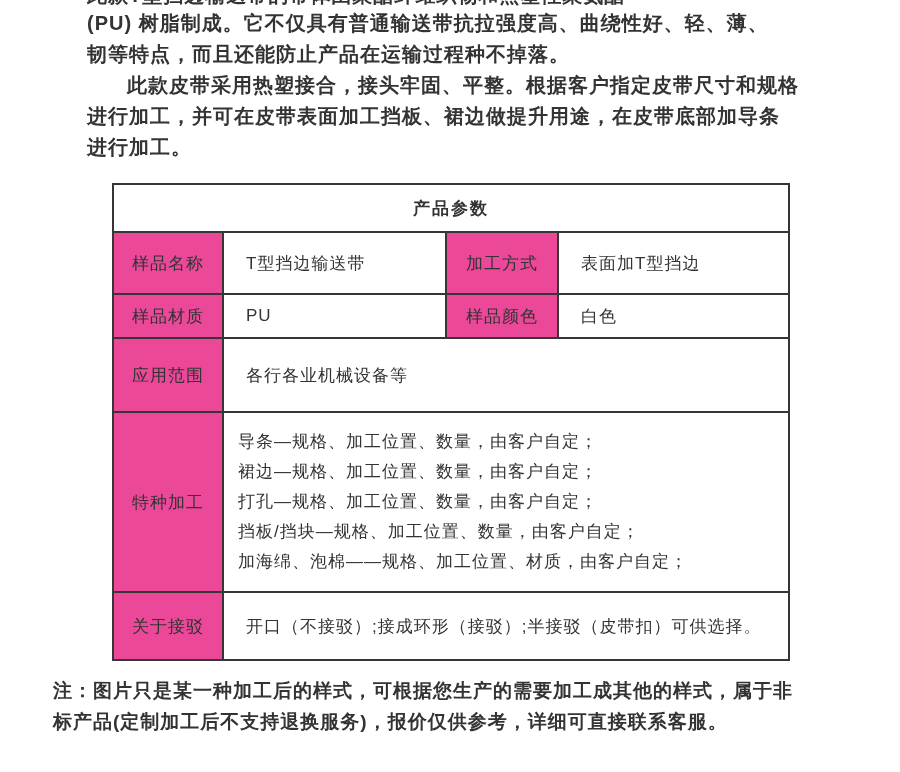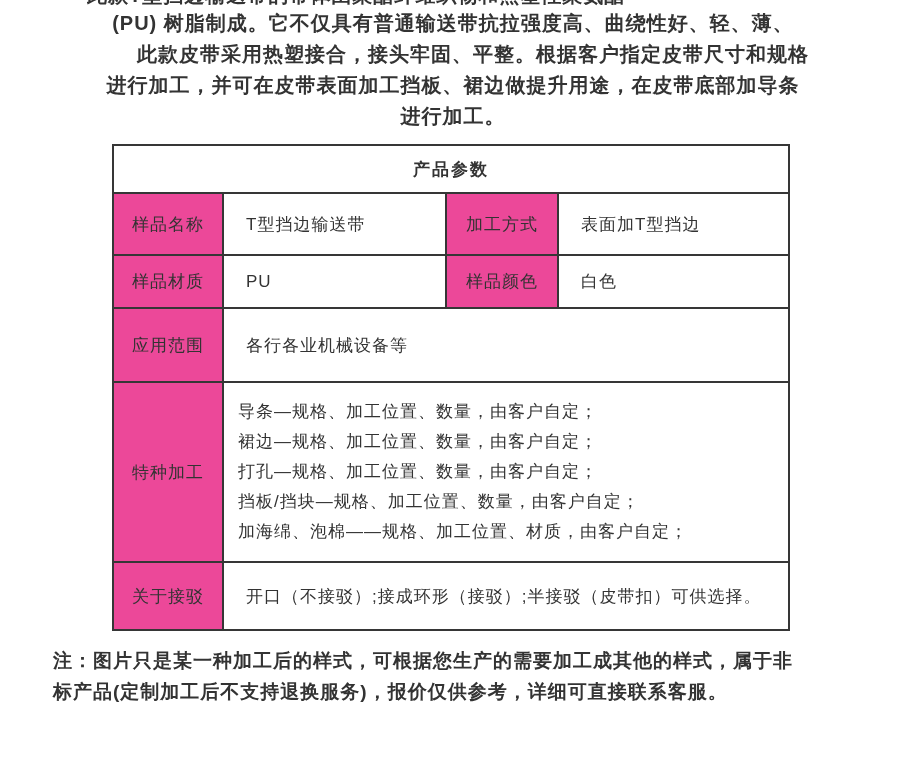--- a/index.html
+++ b/index.html
@@ -33,27 +33,26 @@
   .intro {
     margin-left: 87px;
     width: 732px;
   }
   .intro-line {
     font-size: 20px;
     line-height: 31px;
     font-weight: 600;
     letter-spacing: 1px;
     white-space: nowrap;
-    text-align: center;
   }
   .intro-line.indent { text-indent: 40px; }
 
   table.params {
     margin-left: 112px;
-    margin-top: 12px;
+    margin-top: 20px;
     width: 676px;
     border-collapse: collapse;
     table-layout: fixed;
   }
   table.params td {
     border: 2px solid #363636;
     font-size: 17px;
     color: #333333;
     vertical-align: middle;
   }
@@ -64,21 +63,21 @@
     font-weight: 700;
     letter-spacing: 2px;
   }
   td.lbl {
     background: #ec4899;
     text-align: center;
     letter-spacing: 1px;
   }
   td.val { padding-left: 22px; letter-spacing: 1px; }
   tr.h-r1 { height: 62px; }
-  tr.h-r2 { height: 53px; }
+  tr.h-r2 { height: 44px; }
   tr.h-r3 { height: 74px; }
   tr.h-r4 { height: 178px; }
   tr.h-r5 { height: 68px; }
   .spec-line { line-height: 30px; font-size: 17px; letter-spacing: 1px; white-space: nowrap; }
   td.spec-cell { padding: 14px 0 14px 14px; }
 
   .note {
     margin-left: 53px;
     margin-top: 14px;
     width: 740px;
@@ -95,20 +94,21 @@
 <body>
 
 <div class="page">
 
   <div class="top-clip">
     <div class="clip-line">此款T型挡边输送带的带体由聚酯纤维织物和热塑性聚氨酯</div>
   </div>
 
   <div class="intro">
     <div class="intro-line">(PU) 树脂制成。它不仅具有普通输送带抗拉强度高、曲绕性好、轻、薄、</div>
+    <div class="intro-line">韧等特点，而且还能防止产品在运输过程种不掉落。</div>
     <div class="intro-line indent">此款皮带采用热塑接合，接头牢固、平整。根据客户指定皮带尺寸和规格</div>
     <div class="intro-line">进行加工，并可在皮带表面加工挡板、裙边做提升用途，在皮带底部加导条</div>
     <div class="intro-line">进行加工。</div>
   </div>
 
   <table class="params">
     <colgroup>
       <col style="width:110px">
       <col style="width:223px">
       <col style="width:112px">

